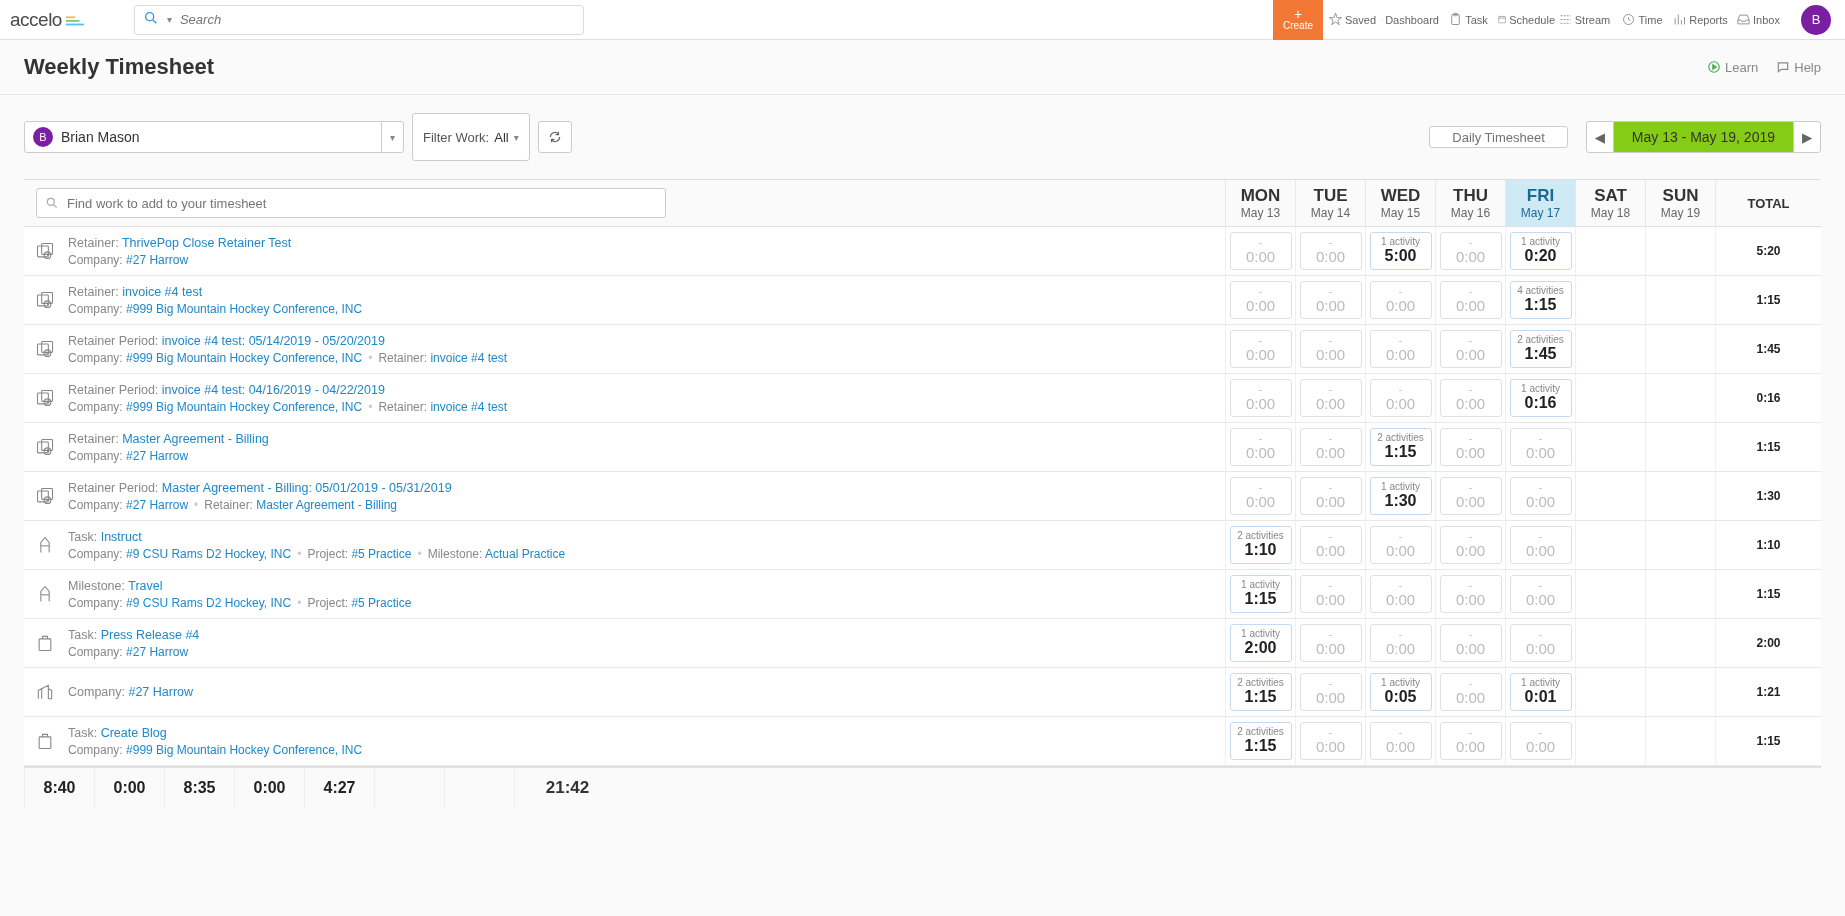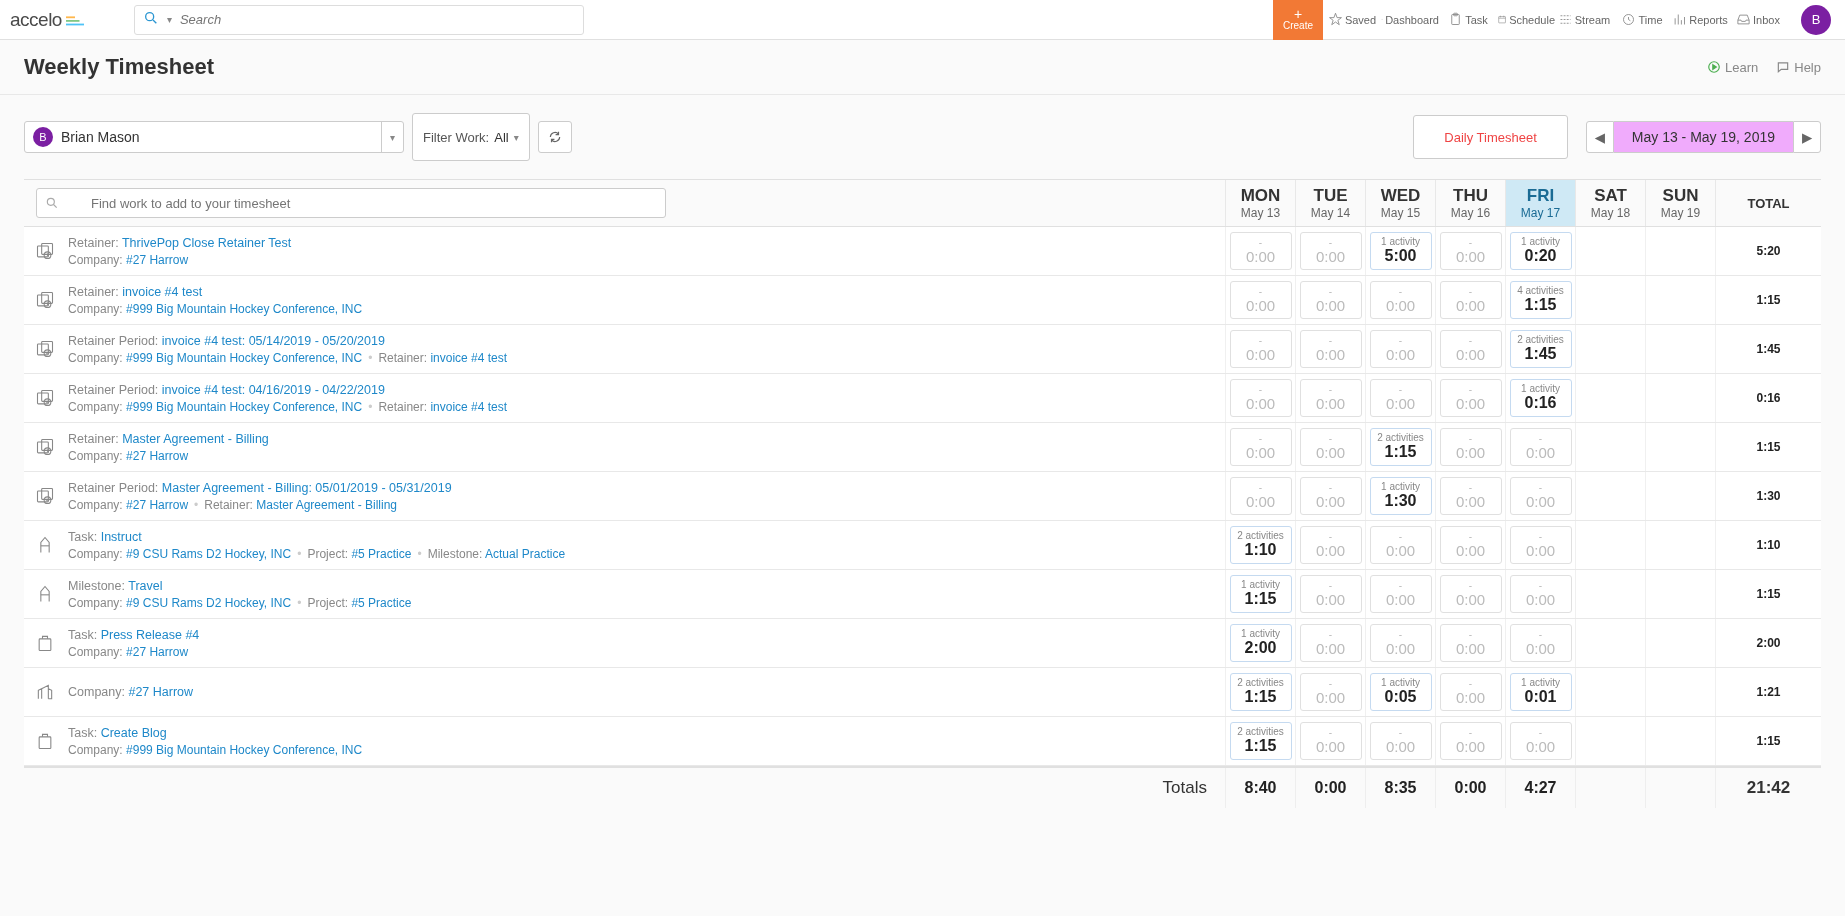--- a/index.html
+++ b/index.html
@@ -31,33 +31,33 @@
 .user-select { display: flex; align-items: center; border: 1px solid #ccc; border-radius: 3px; height: 32px; width: 380px; background:#fff; cursor:pointer;}
 .user-select .u-avatar { width: 20px; height: 20px; border-radius: 50%; background: #7B1FA2; color: #fff; display: flex; align-items: center; justify-content: center; margin: 0 8px; font-size: 11px;}
 .user-select .u-name { flex: 1; color: #333; font-size:14px;}
 .user-select .u-caret { border-left: 1px solid #ccc; height: 100%; width: 22px; display: flex; align-items: center; justify-content: center; color: #888; font-size:10px;}
 .filter-btn { border: 1px solid #ccc; border-radius: 3px; height: 48px; padding: 0 10px; display: flex; align-items: center; gap: 5px; background:#fff; cursor:pointer; font-size:13px; color:#555;}
 .filter-btn .fval { color:#333;}
 .filter-btn .caret { color:#888; font-size:10px;}
 .refresh-btn { border: 1px solid #ccc; border-radius: 3px; height: 32px; width: 34px; display: flex; align-items: center; justify-content: center; background:#fff; cursor:pointer;}
 .refresh-btn svg { width:14px;height:14px;stroke:#666;fill:none;stroke-width:2;}
 .toolbar-spacer { flex:1; }
-.daily-btn { border: 1px solid #ccc; border-radius: 3px; height: 44px; padding: 0 30px; display: flex; align-items: center; background:#fff; cursor:pointer; font-size:13px; color:#ef4444;}
+.daily-btn { border: 1px solid #ccc; border-radius: 3px; height: 22px; padding: 0 22px; display: flex; align-items: center; background:#fff; cursor:pointer; font-size:13px; color:#737373;}
 .date-nav { display:flex; margin-left:10px;}
 .date-nav button { border: 1px solid #ccc; height: 32px; width: 28px; background:#fff; cursor:pointer; display:flex;align-items:center;justify-content:center; color:#666;}
-.date-range { border: 1px solid #ccc; border-left:none; border-right:none; height: 32px; padding: 0 18px; display: flex; align-items: center; background:#f0abfc; font-size:14px; color:#333;}
+.date-range { border: 1px solid #ccc; border-left:none; border-right:none; height: 32px; padding: 0 18px; display: flex; align-items: center; background:#84cc16; font-size:14px; color:#333;}
 .date-nav button:first-child { border-radius:3px 0 0 3px;}
 .date-nav button:last-child { border-radius:0 3px 3px 0;}
 
 .grid { border-top:1px solid #e0e0e0; }
 .grid-header { display:flex; background:#fafafa; border-bottom:1px solid #e0e0e0; }
 .col-work { flex:1; padding:6px 12px; display:flex; align-items:center; }
 .find-work { border:1px solid #ccc; border-radius:3px; height:30px; flex:1; max-width:630px; display:flex; align-items:center; padding:0 8px; background:#fff;}
 .find-work svg { width:14px;height:14px;stroke:#aaa;fill:none;stroke-width:2; margin-right:8px;}
-.find-work input { border:none; outline:none; flex:1; color:#a21caf; font-size:13px;margin-left:24px;}
+.find-work input { border:none; outline:none; flex:1; color:#a21caf; font-size:13px;}
 .col-day { width:70px; text-align:center; padding:6px 0; border-left:1px solid #e8e8e8; }
 .col-day.active { background:#cfe9f5;}
 .col-day .dname { font-weight:700; font-size:17px; color:#333;}
 .col-day.active .dname, .col-day.active .ddate { color:#1a6b94;}
 .col-day .ddate { font-size:12px; color:#666;}
 .col-total { width:106px; text-align:center; padding:6px 0; border-left:1px solid #e8e8e8; font-weight:700; display:flex;align-items:center;justify-content:center;}
 
 .row { display:flex; border-bottom:1px solid #e8e8e8; min-height:49px; background:#fff;}
 .row .col-work { align-items:center; padding:8px 12px 8px 10px;}
 .row-icon { width:22px; height:22px; margin-right:12px; display:flex;align-items:center;justify-content:center;}
@@ -815,21 +815,20 @@
               <span class="tc-label">-</span>
               <span class="tc-val">0:00</span>
             </div>
           </div>
           <div class="col-day"></div>
           <div class="col-day"></div>
     <div class="col-total">1:15</div>
         </div>
       </div>
     <div class="totals-row">
-      <div class="col-work">Totals</div>
       <div id="totals-days" style="display: contents;"></div>
       <div class="col-day">8:40</div>
         <div class="col-day">0:00</div>
         <div class="col-day">8:35</div>
         <div class="col-day">0:00</div>
         <div class="col-day">4:27</div>
         <div class="col-day"></div>
         <div class="col-day"></div>
         <div class="col-total">21:42</div>
     </div>

